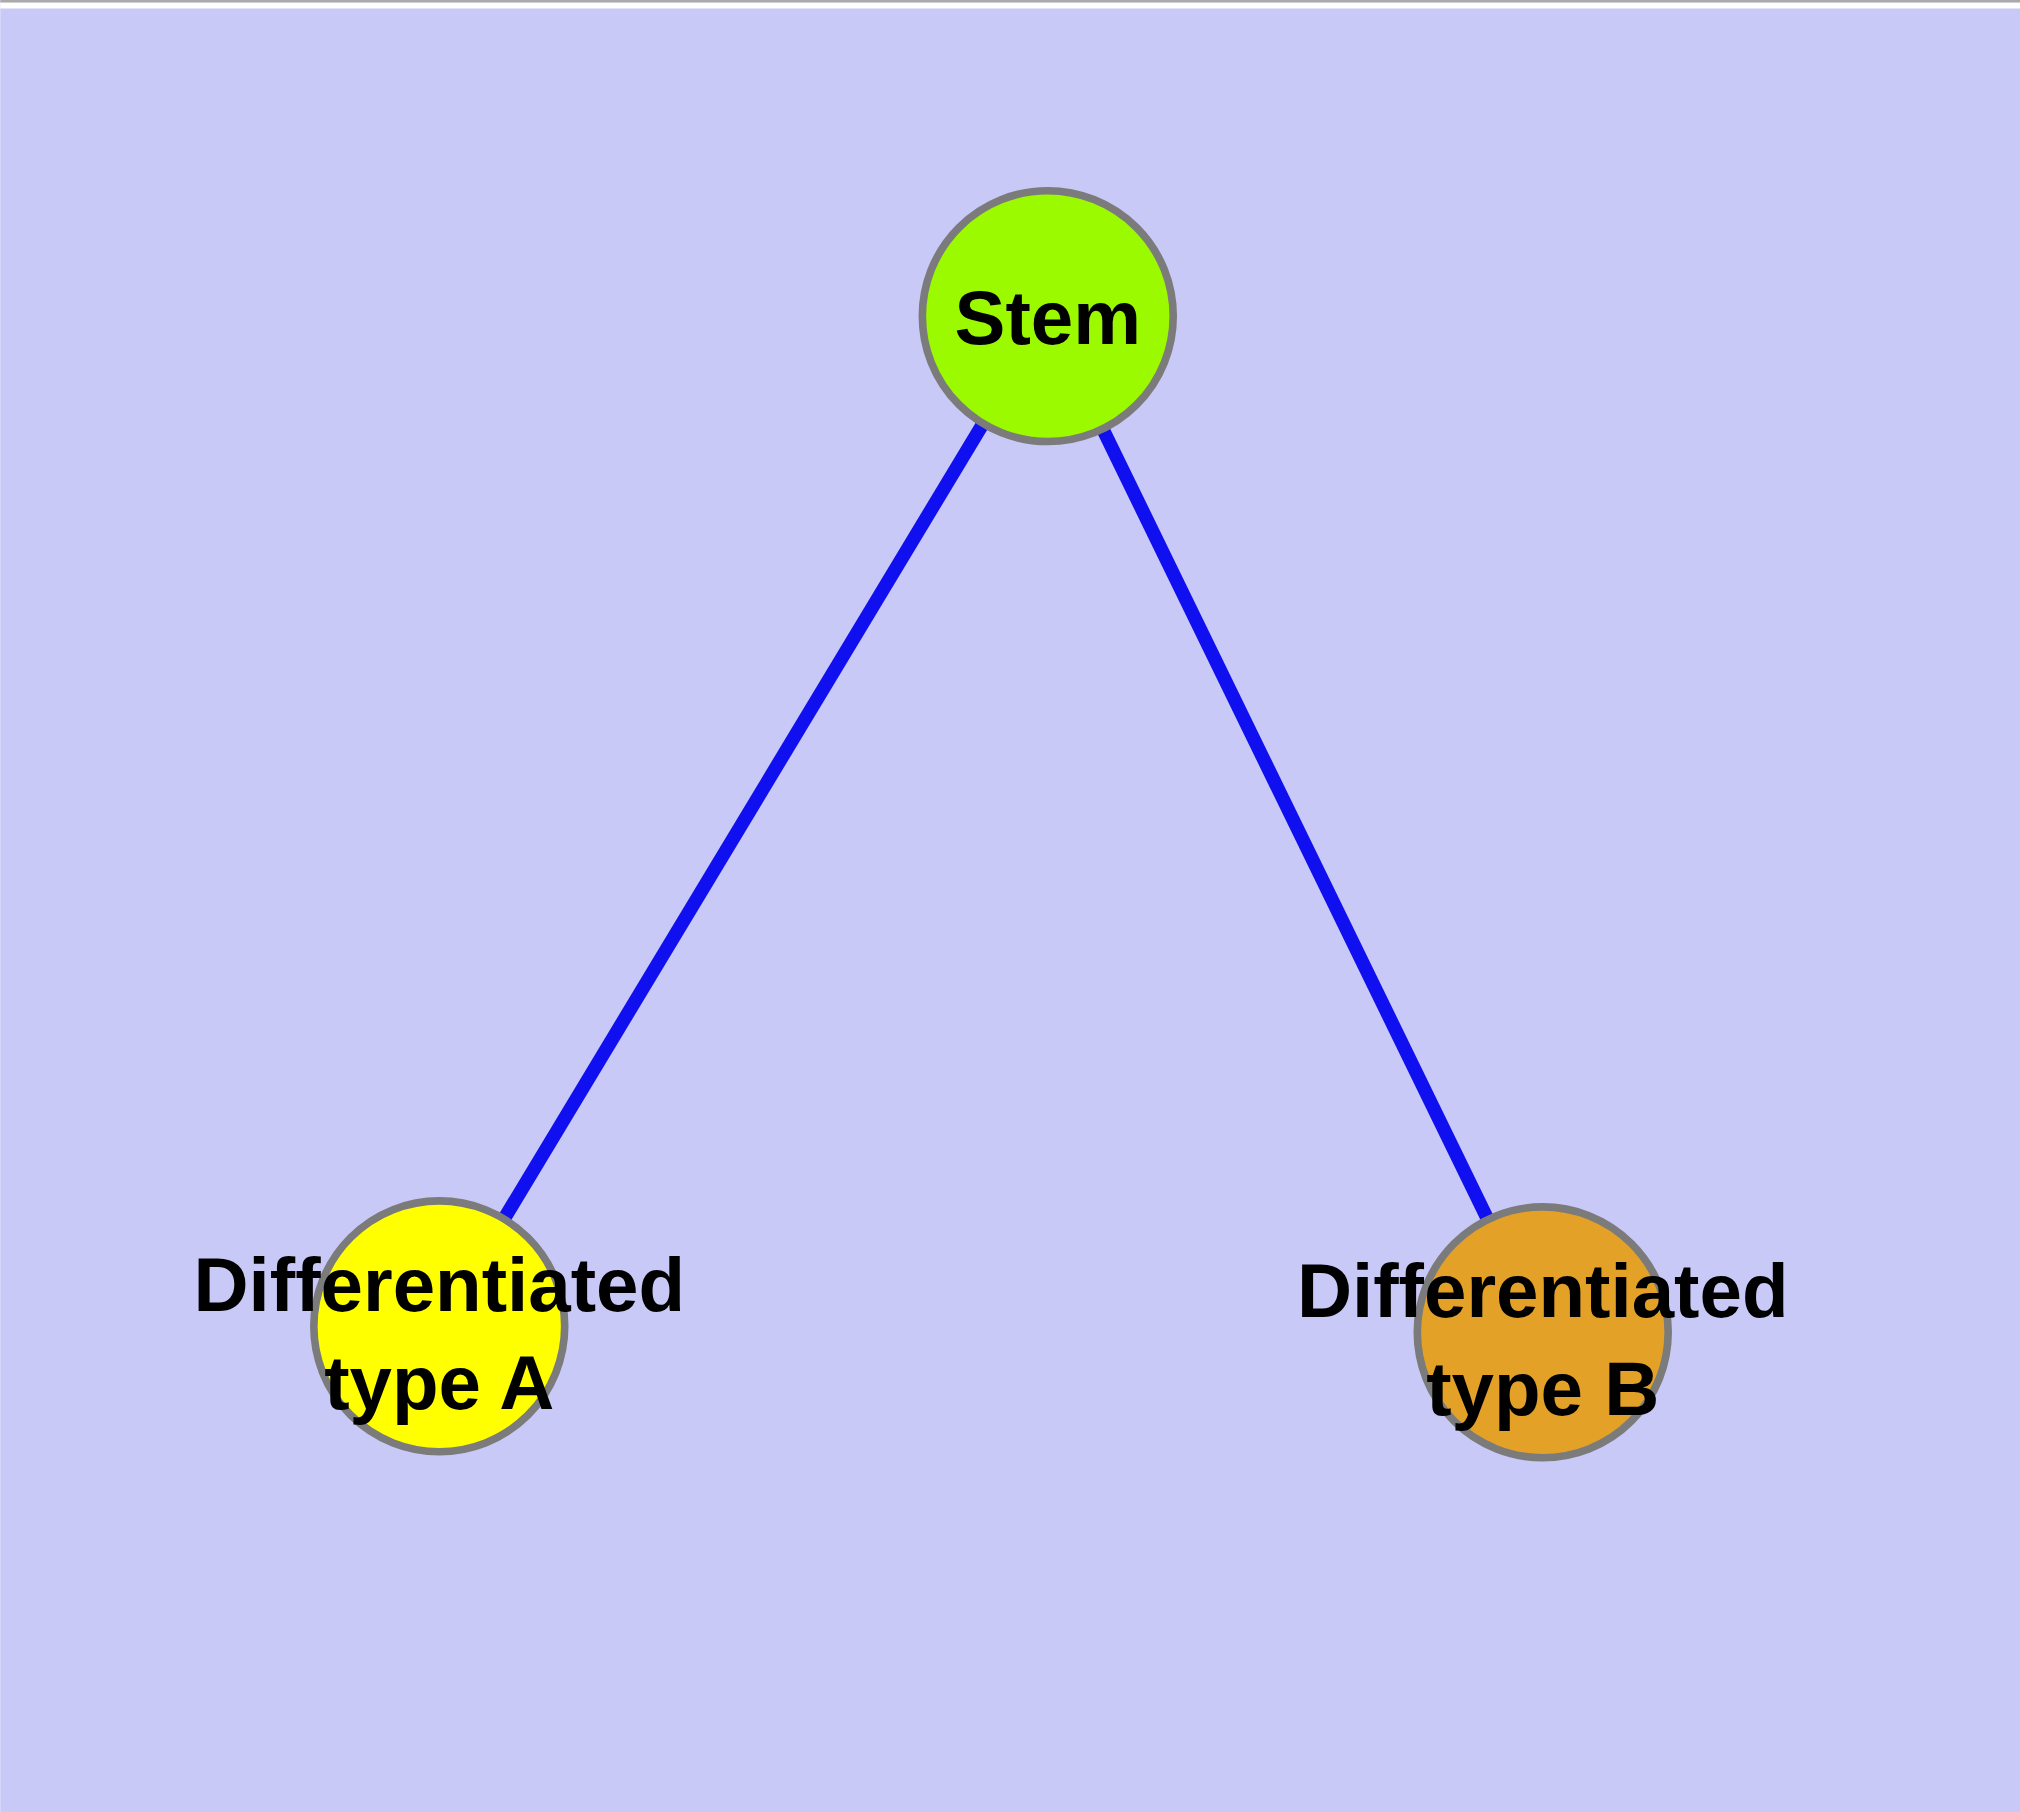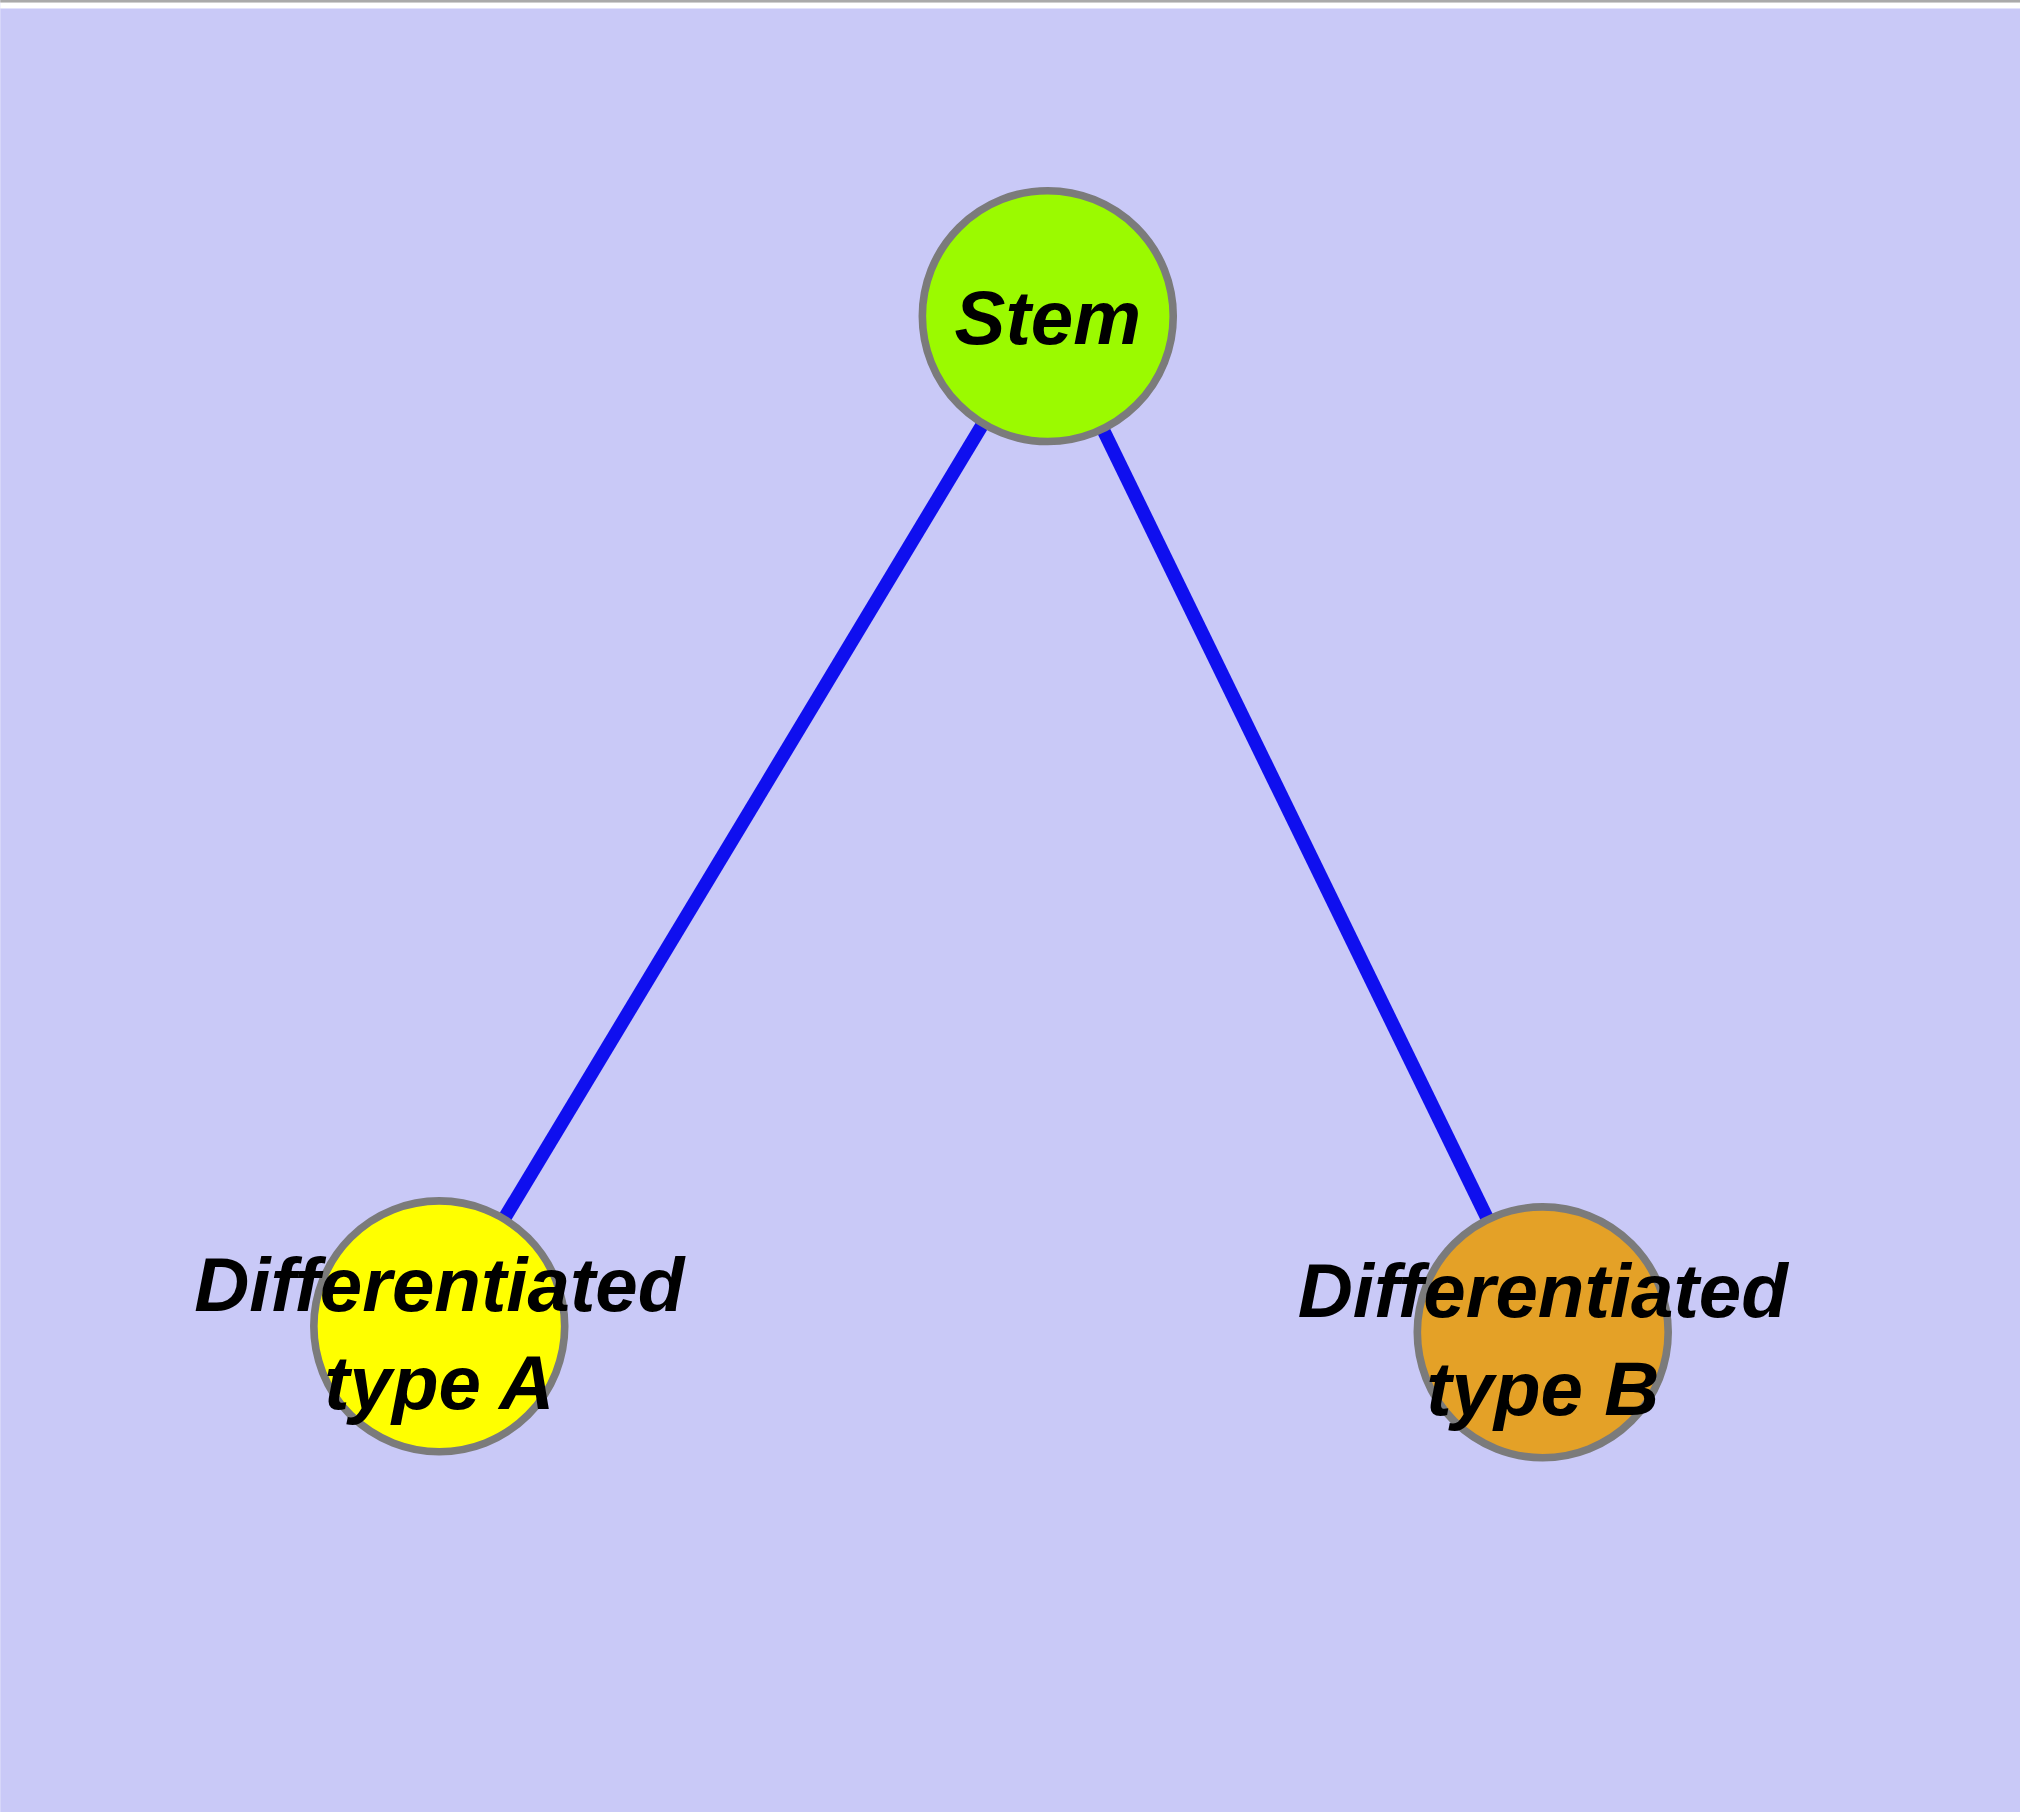--- a/index.html
+++ b/index.html
@@ -8,21 +8,20 @@
     width: 2021px;
     height: 1812px;
     background: #ffffff;
     font-family: "Liberation Sans", sans-serif;
     overflow: hidden;
   }
   .canvas {
     position: relative;
     width: 1604px;
     height: 1812px;
-    font-style: italic;
   }
   svg.diagram {
     position: absolute;
     top: 0;
     left: 0;
     display: block;
   }
   .node-label {
     font-family: "Liberation Sans", sans-serif;
     font-weight: bold;

